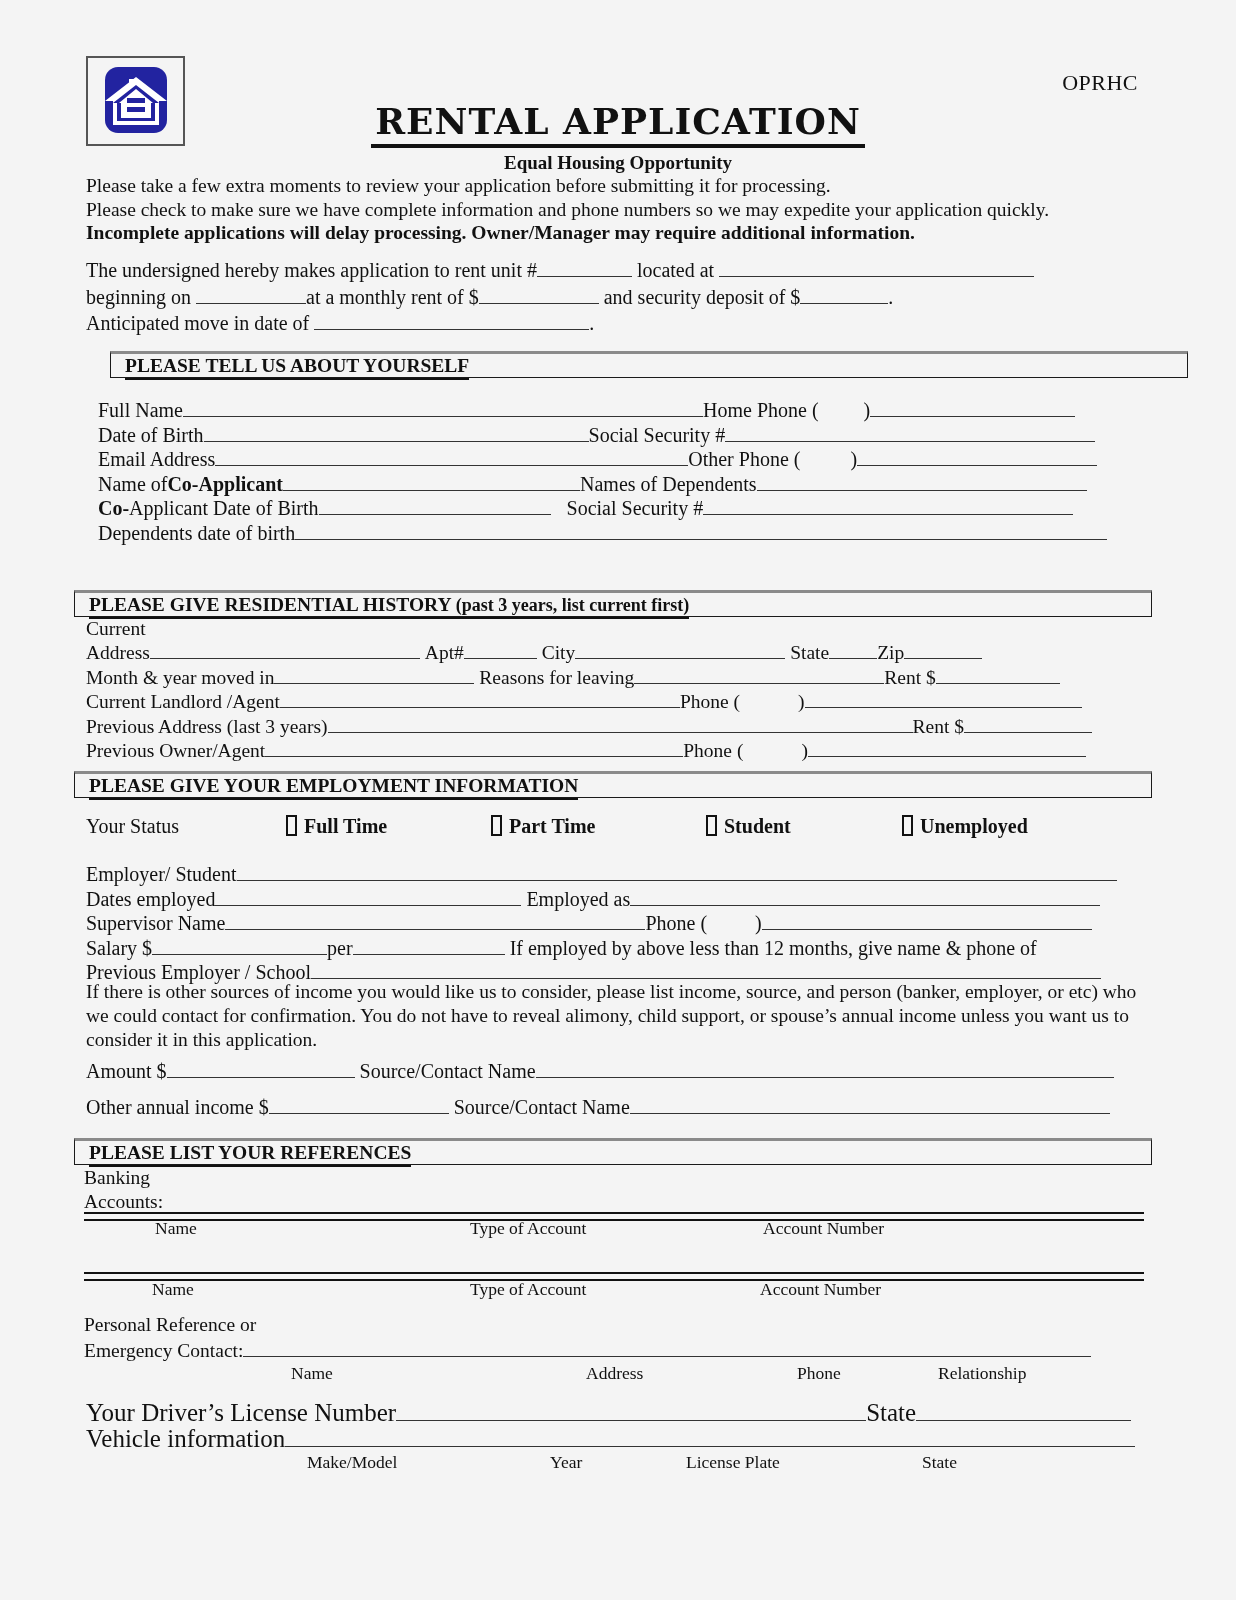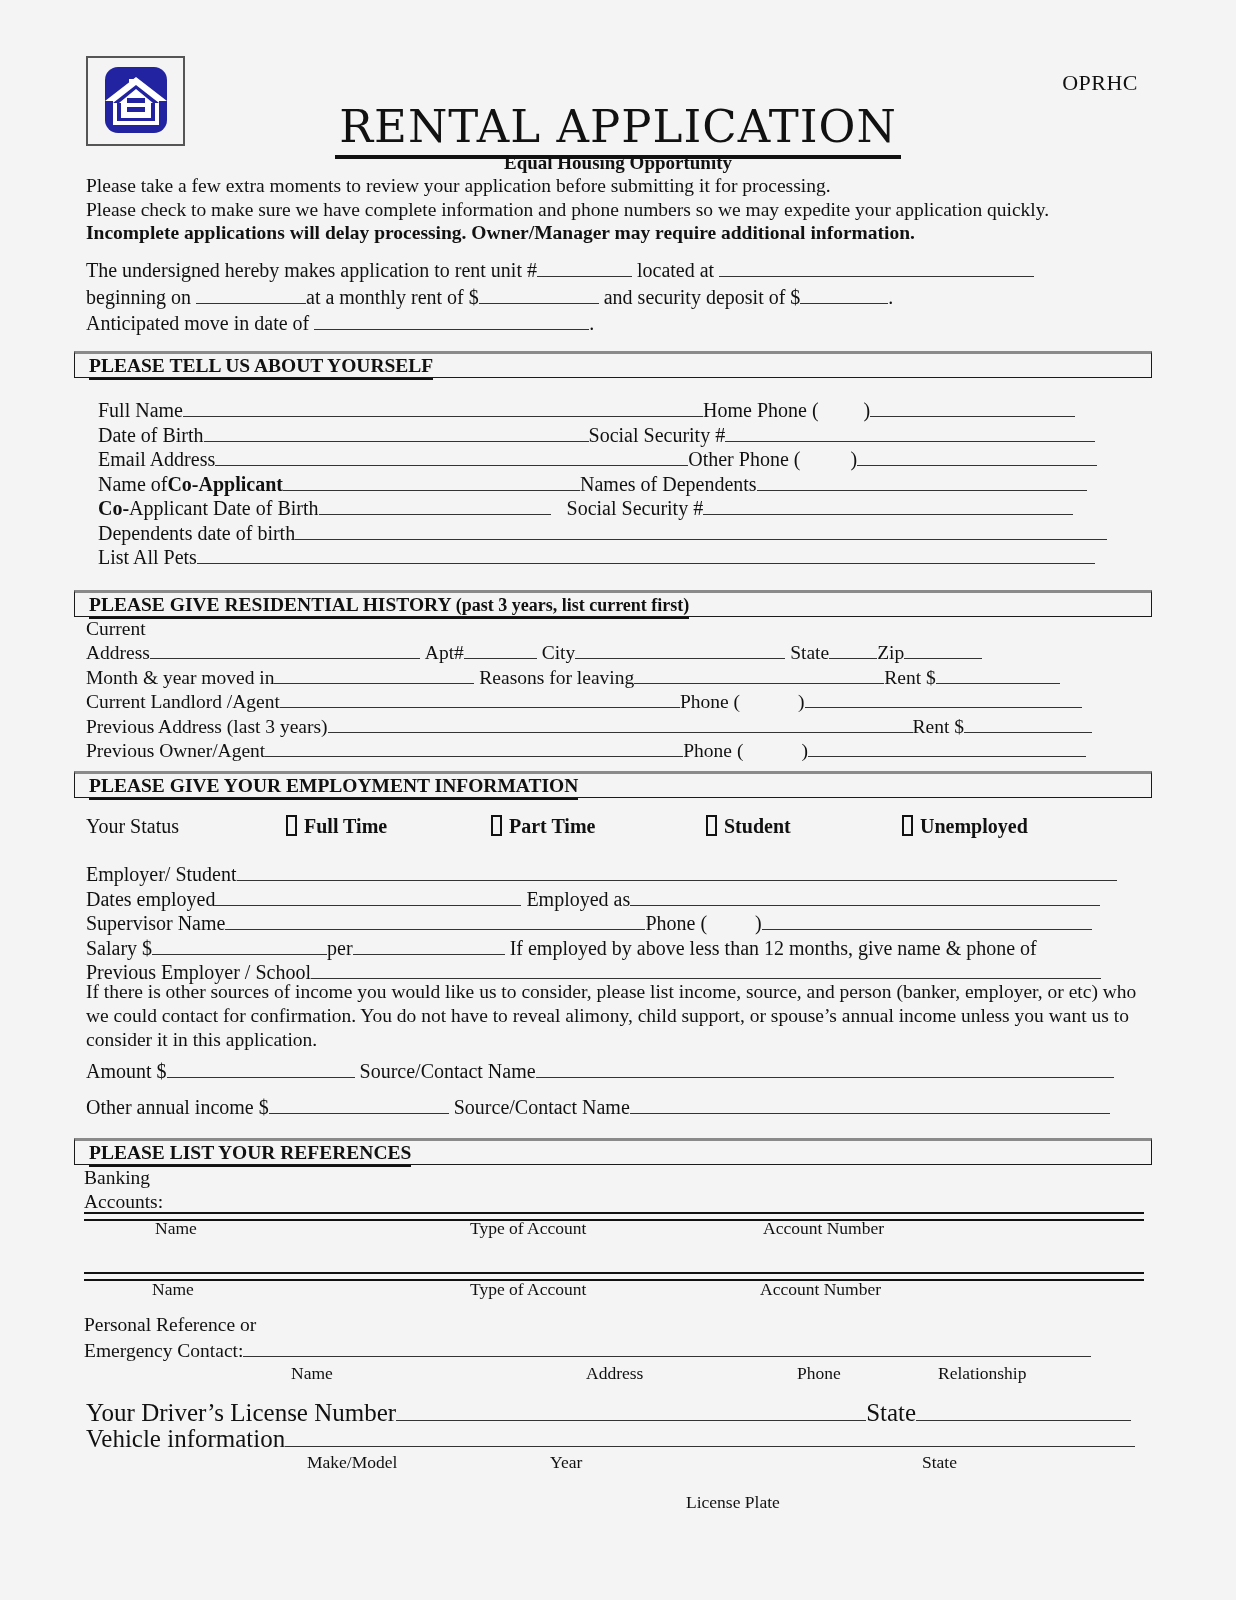--- a/index.html
+++ b/index.html
@@ -44,22 +44,22 @@
     font-size: 22px;
     letter-spacing: 0.5px;
   }
 
   .title {
     position: absolute;
     left: 0;
     right: 0;
     top: 100px;
     text-align: center;
-    font-size: 45px;
-    font-weight: normal;
+    font-size: 36px;
+    font-weight: bold;
     letter-spacing: 1px;
     font-family: "DejaVu Serif", "Liberation Serif", serif;
   }
   .title span {
     border-bottom: 4px solid #111;
     padding: 0 4px 2px 4px;
   }
   .subtitle {
     position: absolute;
     left: 0;
@@ -204,21 +204,21 @@
       <span>beginning on</span>
       <span class="ul" style="width:110px"></span><span>at a monthly rent of $</span><span class="ul" style="width:120px"></span>
       <span>and security deposit of $</span><span class="ul" style="width:88px"></span><span>.</span>
     </div>
     <div>
       <span>Anticipated move in date of</span>
       <span class="ul" style="width:275px"></span><span>.</span>
     </div>
   </div>
 
-  <div class="secbar" style="top:351px;">
+  <div class="secbar" style="top:351px;margin-left:36px;">
     <div class="lbl">PLEASE TELL US ABOUT YOURSELF</div>
   </div>
 
   <div class="rows" style="top:398px;margin-left:12px;">
     <div class="row">
       <span class="t">Full Name</span><span class="ul" style="width:520px"></span><span class="t">Home Phone (</span><span class="ul" style="width:45px;border-bottom:none"></span><span class="t">)</span><span class="ul" style="width:205px"></span>
     </div>
     <div class="row">
       <span class="t">Date of Birth</span><span class="ul" style="width:385px"></span><span class="t">Social Security #</span><span class="ul" style="width:370px"></span>
     </div>
@@ -226,23 +226,20 @@
       <span class="t">Email Address</span><span class="ul" style="width:473px"></span><span class="t">Other Phone (</span><span class="ul" style="width:50px;border-bottom:none"></span><span class="t">)</span><span class="ul" style="width:240px"></span>
     </div>
     <div class="row">
       <span class="t">Name of </span><span class="t bold">Co-Applicant</span><span class="ul" style="width:297px"></span><span class="t">Names of Dependents</span><span class="ul" style="width:330px"></span>
     </div>
     <div class="row">
       <span class="t bold">Co-</span><span class="t">Applicant  Date of Birth</span><span class="ul" style="width:232px"></span><span class="t" style="padding-left:16px">Social Security #</span><span class="ul" style="width:370px"></span>
     </div>
     <div class="row">
       <span class="t">Dependents date of birth</span><span class="ul" style="width:812px"></span>
-    </div>
-    <div class="row">
-      <span class="t">List All Pets</span><span class="ul" style="width:898px"></span>
     </div>
   </div>
 
   <div class="secbar" style="top:590px;">
     <div class="lbl">
       <span>PLEASE GIVE RESIDENTIAL HISTORY</span>
       <span class="sm">(past 3 years,  list current first)</span>
     </div>
   </div>
 
@@ -341,16 +338,16 @@
   <div style="position:absolute;left:86px;top:1400px;font-size:25px;line-height:26px">
     <div>
       <span>Your Driver’s  License Number</span><span class="ul" style="width:470px"></span><span>State</span><span class="ul" style="width:215px"></span>
     </div>
     <div>
       <span>Vehicle information</span><span class="ul" style="width:850px"></span>
     </div>
   </div>
   <div class="colhead" style="left:307px; top:1452px;">Make/Model</div>
   <div class="colhead" style="left:542px; top:1452px;margin-left:8px;">Year</div>
-  <div class="colhead" style="left:686px; top:1452px;margin-top:40px;">License Plate</div>
+  <div class="colhead" style="left:686px; top:1452px;">License Plate</div>
   <div class="colhead" style="left:922px; top:1452px;">State</div>
 
 </div>
 
 </body></html>

